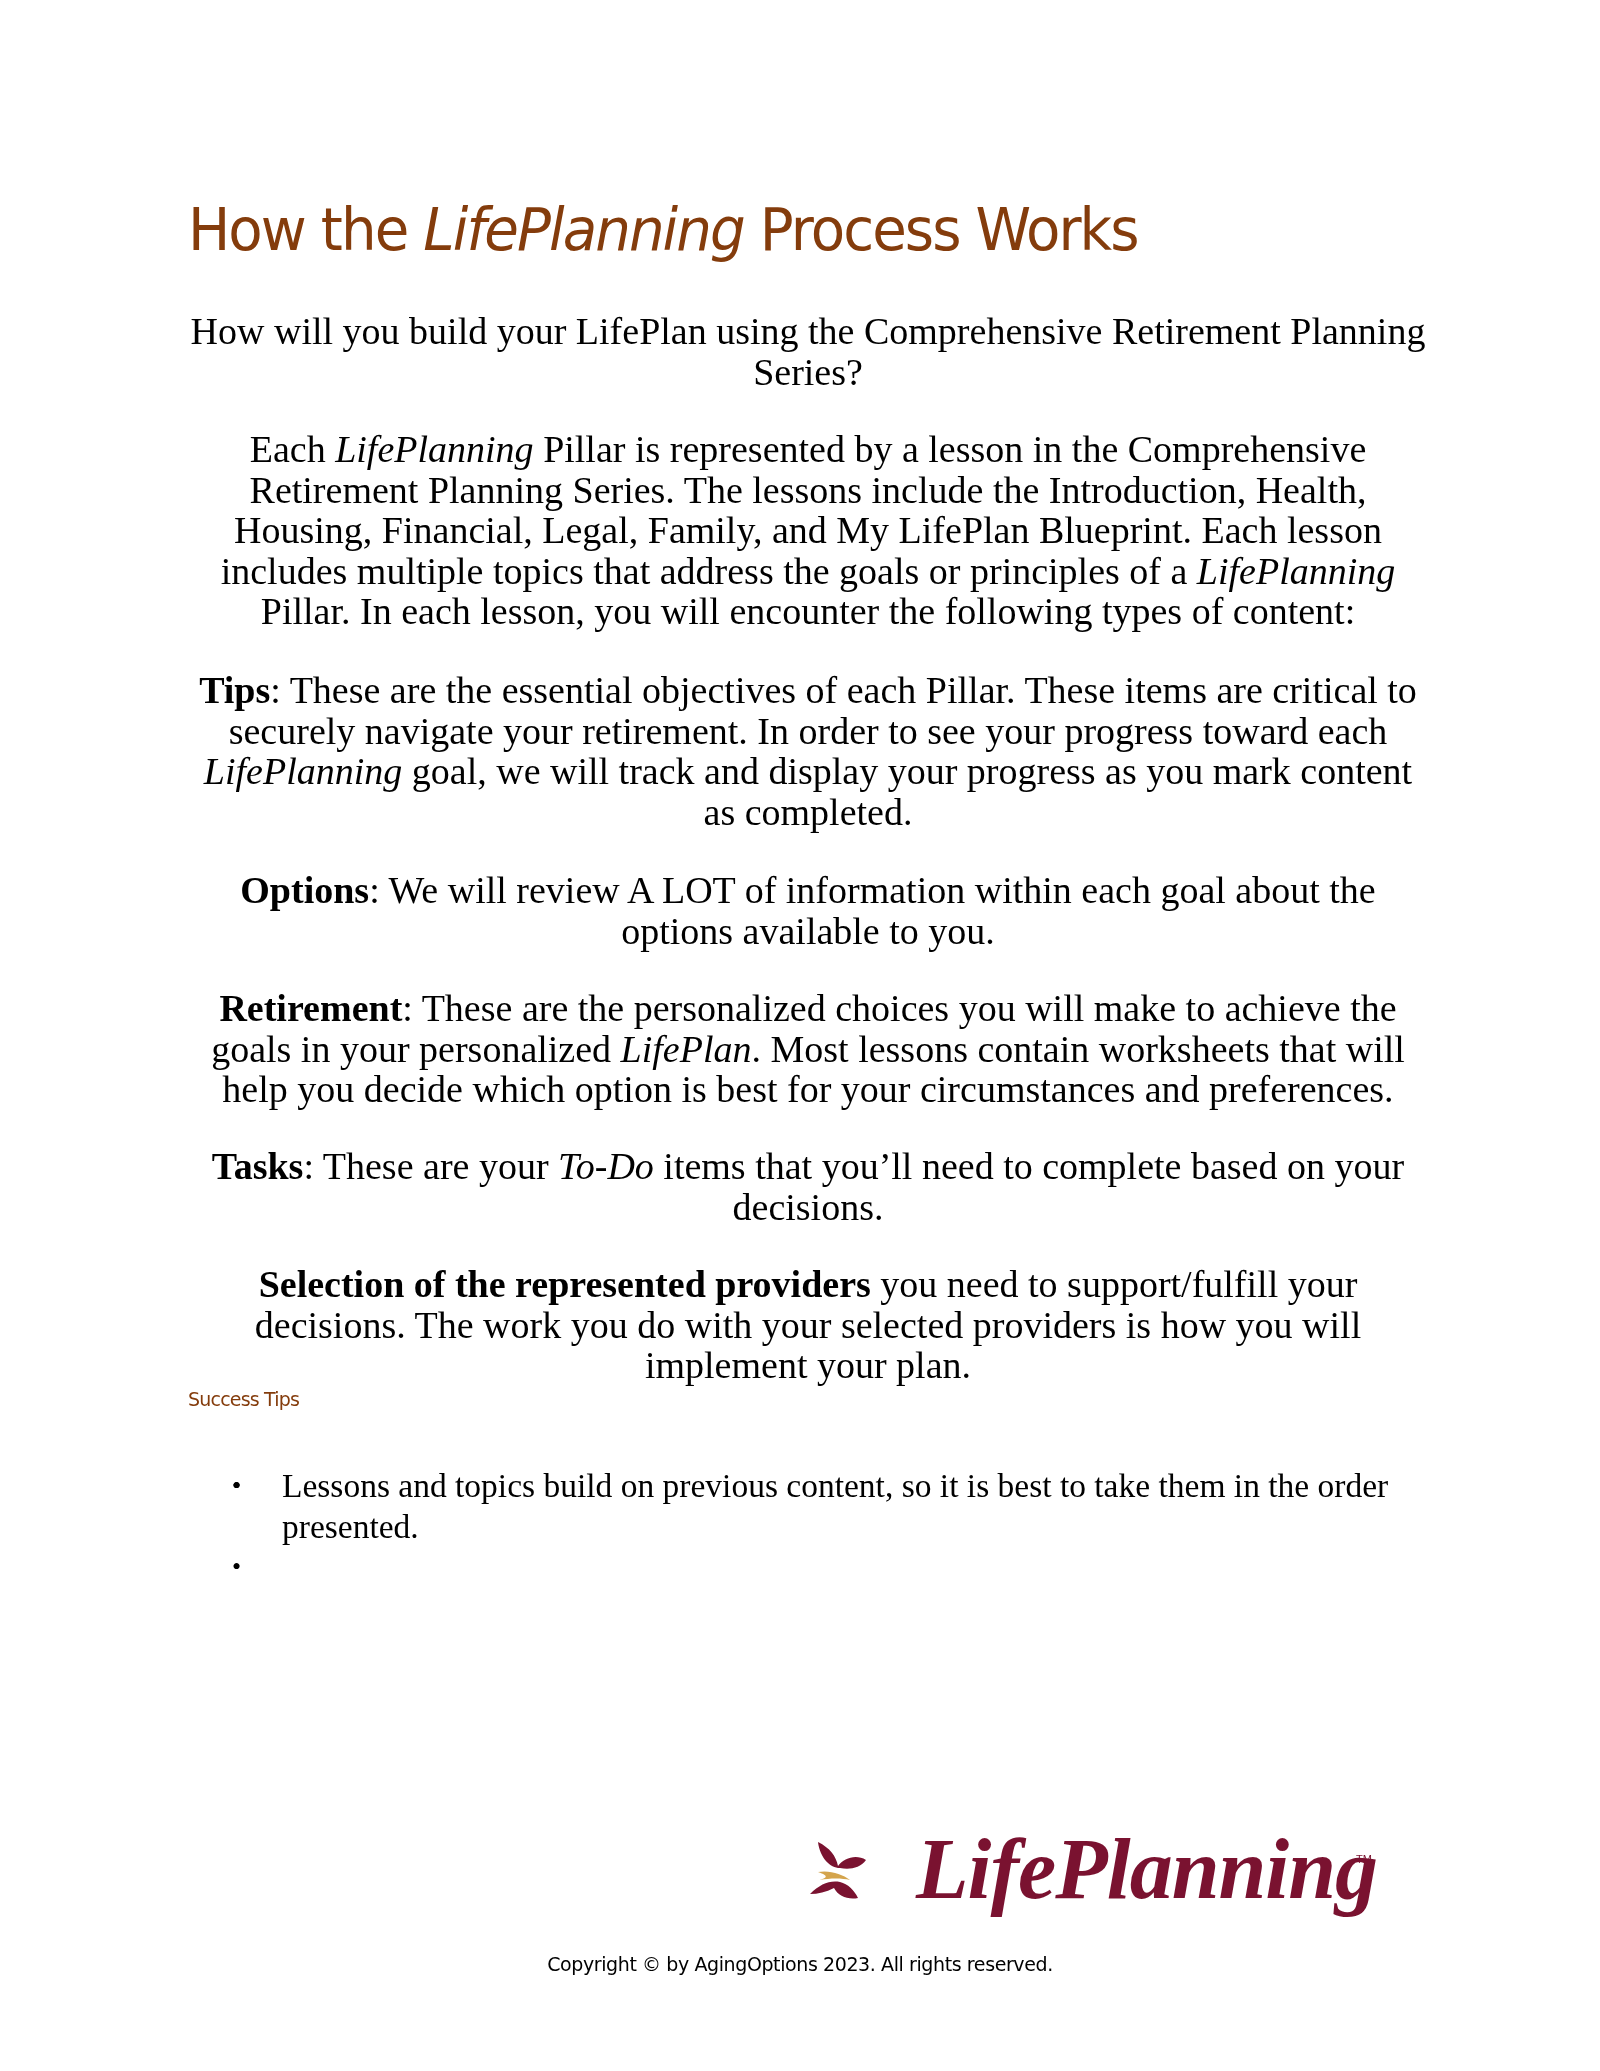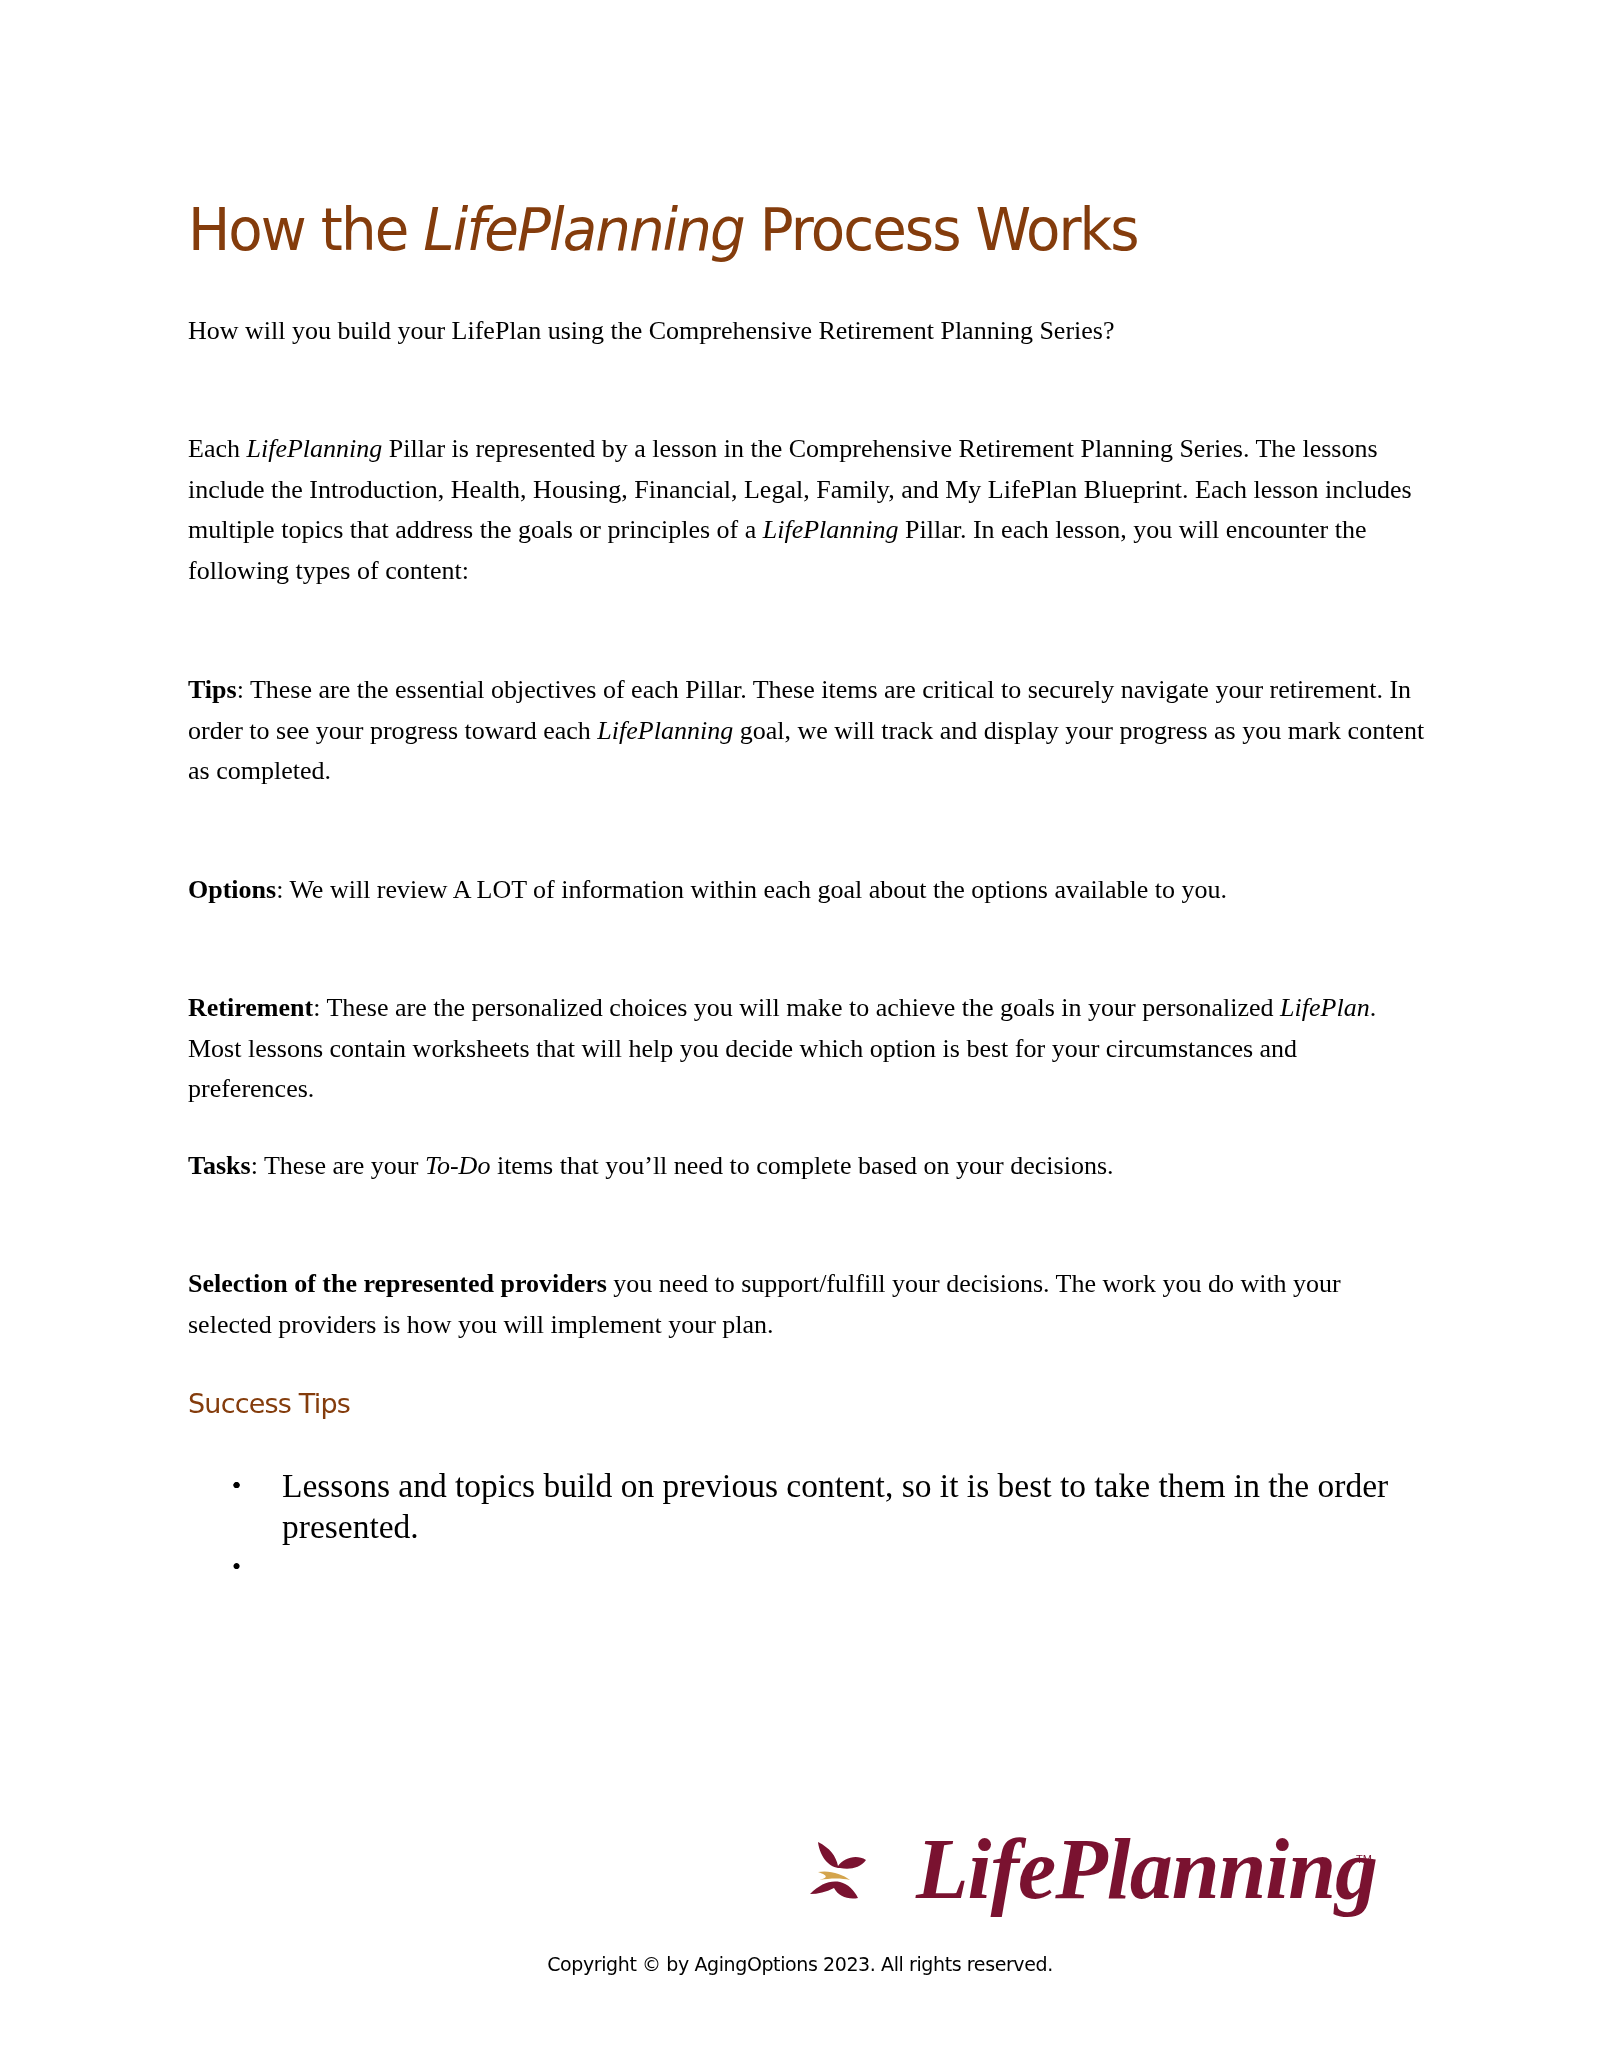--- a/index.html
+++ b/index.html
@@ -29,38 +29,39 @@
       font-size: 58px;
       letter-spacing: -2px;
       color: #843c0c;
       white-space: nowrap;
       transform: scaleX(0.97);
       transform-origin: left top;
     }
     .title em { font-style: italic; }
     .body-text {
       font-family: "Liberation Serif", serif;
-      font-size: 26px;
+      font-size: 38px;
       line-height: 40.5px;
       color: #000;
       margin: 0;
       position: absolute;
       left: 0;
       width: 1240px;
+      text-align: center;
     }
     .body-text b { font-weight: bold; }
     .body-text i { font-style: italic; }
     .sub-heading {
       position: absolute;
       left: 0;
       top: 1388px;
       margin: 0;
       font-family: "DejaVu Sans", sans-serif;
       font-weight: normal;
-      font-size: 27px;
+      font-size: 19px;
       letter-spacing: -0.8px;
       color: #843c0c;
     }
     .tips {
       position: absolute;
       left: 0;
       top: 1466px;
       margin: 0;
       padding: 0;
       list-style: none;

